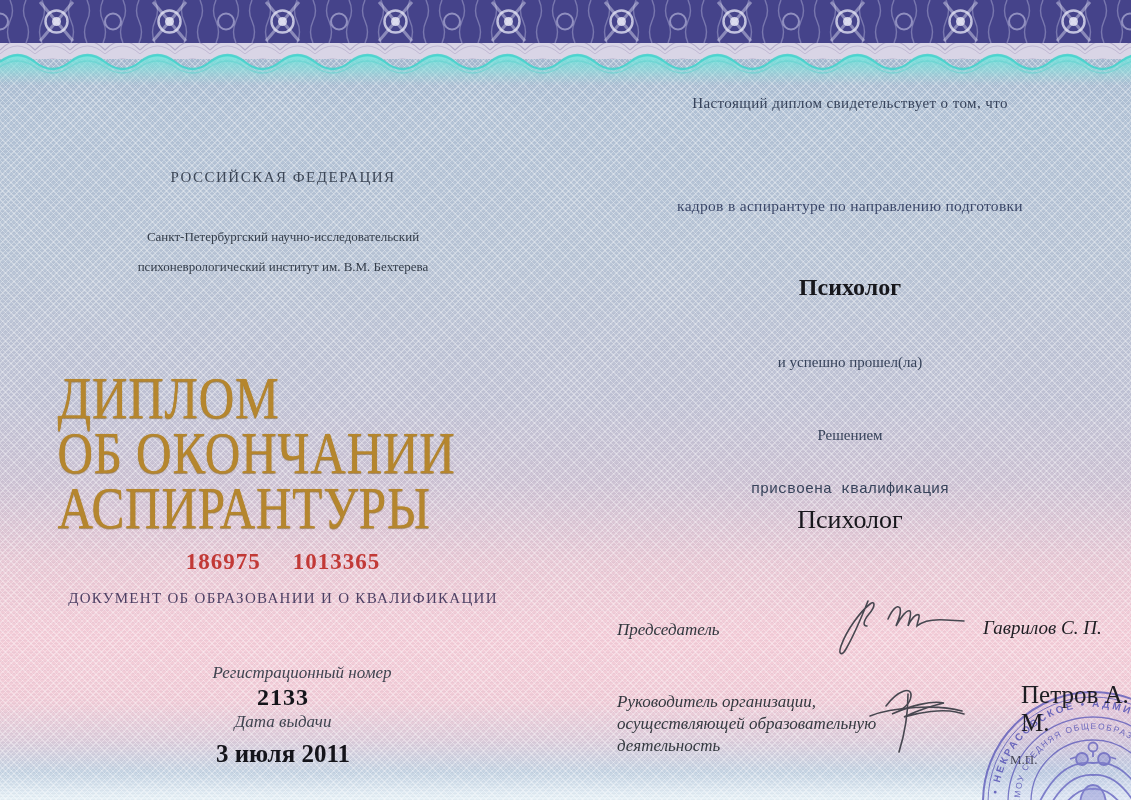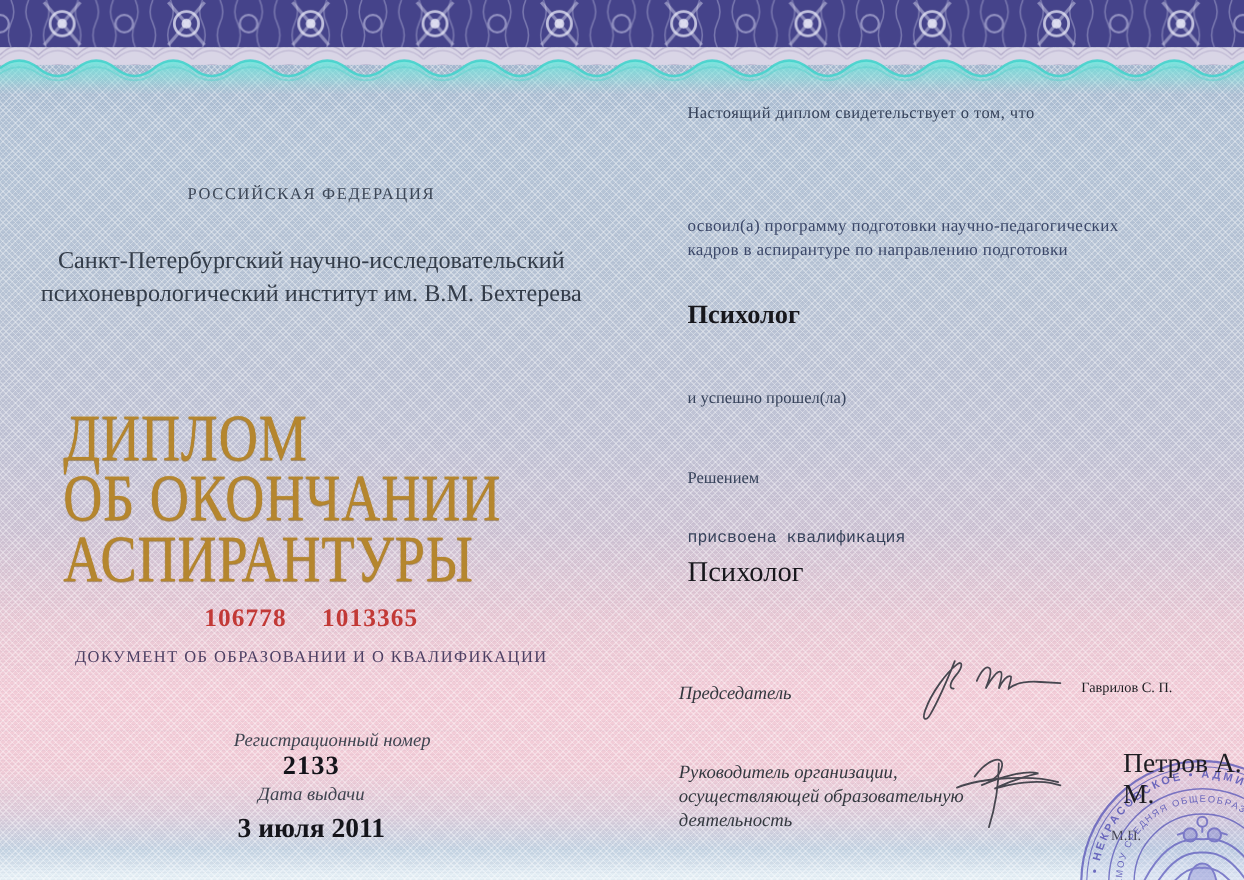--- a/index.html
+++ b/index.html
@@ -27,24 +27,24 @@
   
   .page::before{
     content:"";position:absolute;inset:0;z-index:1;pointer-events:none;
     background-image:
       repeating-linear-gradient(45deg, rgba(255,255,255,.30) 0 1px, rgba(255,255,255,0) 1px 4px),
       repeating-linear-gradient(-45deg, rgba(255,255,255,.30) 0 1px, rgba(255,255,255,0) 1px 4px),
       repeating-linear-gradient(0deg, rgba(60,60,110,.035) 0 1px, rgba(0,0,0,0) 1px 3px);
   }
   .layer{position:absolute;z-index:2;}
   .col-left{left:8px;width:550px;text-align:center;}
-  .col-right{left:625px;width:450px;}
+  .col-right{left:625px;width:450px;text-align:center;}
 
   .country{top:136px;font-size:15px;letter-spacing:1.5px;color:#3c4656;margin-top:33px;}
-  .institution{top:222px;font-size:22px;line-height:30px;color:#333c49;}
+  .institution{top:222px;font-size:13px;line-height:30px;color:#333c49;}
   .gold-title{
     top:371px;width:550px;left:8px;
     font-size:60px;line-height:55px;letter-spacing:1px;
     color:#b5862e;
     transform:scaleX(.82);transform-origin:50% 50%;
     text-shadow:0 1px 1px rgba(122,85,20,.55), 0 0 1px rgba(180,135,45,.8);
   }
   .serials{top:549px;font-size:23px;font-weight:bold;color:#c23936;letter-spacing:1px;}
   .serials span{margin:0 16px;}
   .doc-subtitle{top:590px;font-size:15px;letter-spacing:1.3px;color:#4c3f63;}
@@ -56,21 +56,21 @@
   .intro{top:95px;font-size:15px;color:#36425a;letter-spacing:.4px;}
   .recipient{top:127px;font-size:29px;font-weight:bold;color:#0e0e10;}
   .program{top:195px;font-size:15.5px;line-height:22px;color:#3b4768;letter-spacing:.3px;}
   .specialty{top:274px;font-size:24px;font-weight:bold;color:#17171c;}
   .passed{top:354px;font-size:15px;color:#36425a;}
   .decision{top:427px;font-size:15px;color:#36425a;}
   .qual-label{top:481px;font-size:15px;color:#36425a;font-family:Liberation Mono, monospace;}
   .qualification{top:505px;font-size:26px;color:#17171c;}
 
   .chair-label{left:617px;top:620px;font-style:italic;font-size:17px;color:#33383f;}
-  .chair-name{left:983px;top:617px;font-size:13px;color:#1d1d22;}
+  .chair-name{left:983px;top:617px;font-size:19px;color:#1d1d22;font-style:italic;}
   .head-label{left:617px;top:691px;width:270px;text-align:left;font-style:italic;font-size:17px;line-height:22px;color:#33383f;}
   .head-name{left:997px;top:681px;font-size:25px;color:#1d1d22;z-index:6;margin-left:24px;}
   .mp-label{left:1010px;top:741px;font-size:13px;color:#3f3f48;z-index:3;margin-top:11px;}
 
   .sig{position:absolute;z-index:4;}
   .sig1{left:812px;top:583px;}
   .sig2{left:842px;top:678px;}
   .stamp{position:absolute;right:0;bottom:0;z-index:5;opacity:.88;}
   .border-svg{position:absolute;left:0;top:0;z-index:2;}
 </style>
@@ -115,34 +115,33 @@
     <div>психоневрологический институт им. В.М. Бехтерева</div>
   </div>
 
   <div class="layer gold-title">
     <div>ДИПЛОМ</div>
     <div>ОБ ОКОНЧАНИИ</div>
     <div>АСПИРАНТУРЫ</div>
   </div>
 
   <div class="layer col-left serials">
-    <span>106778</span><span>1013365</span>
+    <span>186975</span><span>1013365</span>
   </div>
 
   <div class="layer col-left doc-subtitle">ДОКУМЕНТ ОБ ОБРАЗОВАНИИ И О КВАЛИФИКАЦИИ</div>
 
   <div class="layer col-left reg-label">Регистрационный номер</div>
   <div class="layer col-left reg-value">2133</div>
   <div class="layer col-left date-label">Дата выдачи</div>
   <div class="layer col-left date-value">3 июля 2011</div>
 
   <div class="layer col-right intro">Настоящий диплом свидетельствует о том, что</div>
 
   <div class="layer col-right program">
-    <div>освоил(а) программу подготовки научно-педагогических</div>
     <div>кадров в аспирантуре по направлению подготовки</div>
   </div>
 
   <div class="layer col-right specialty">Психолог</div>
   <div class="layer col-right passed">и успешно прошел(ла)</div>
   <div class="layer col-right decision">Решением</div>
   <div class="layer col-right qual-label">присвоена квалификация</div>
   <div class="layer col-right qualification">Психолог</div>
 
   <div class="layer chair-label">Председатель</div>

